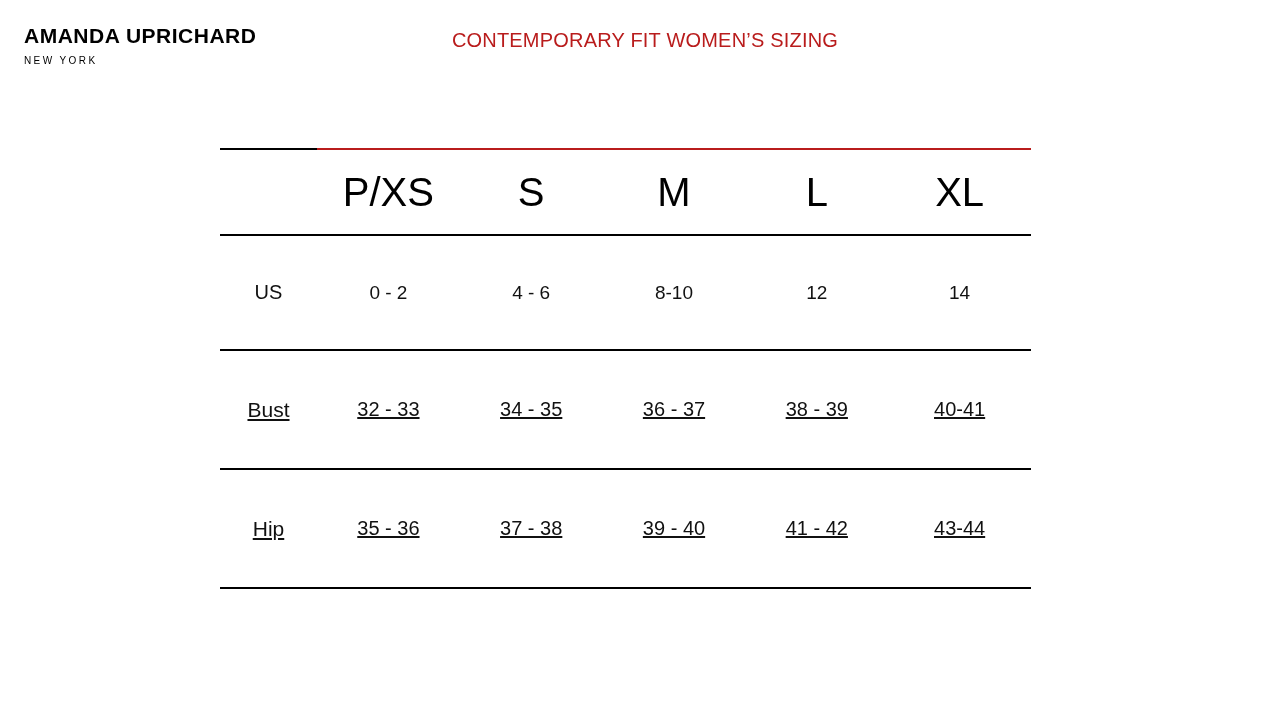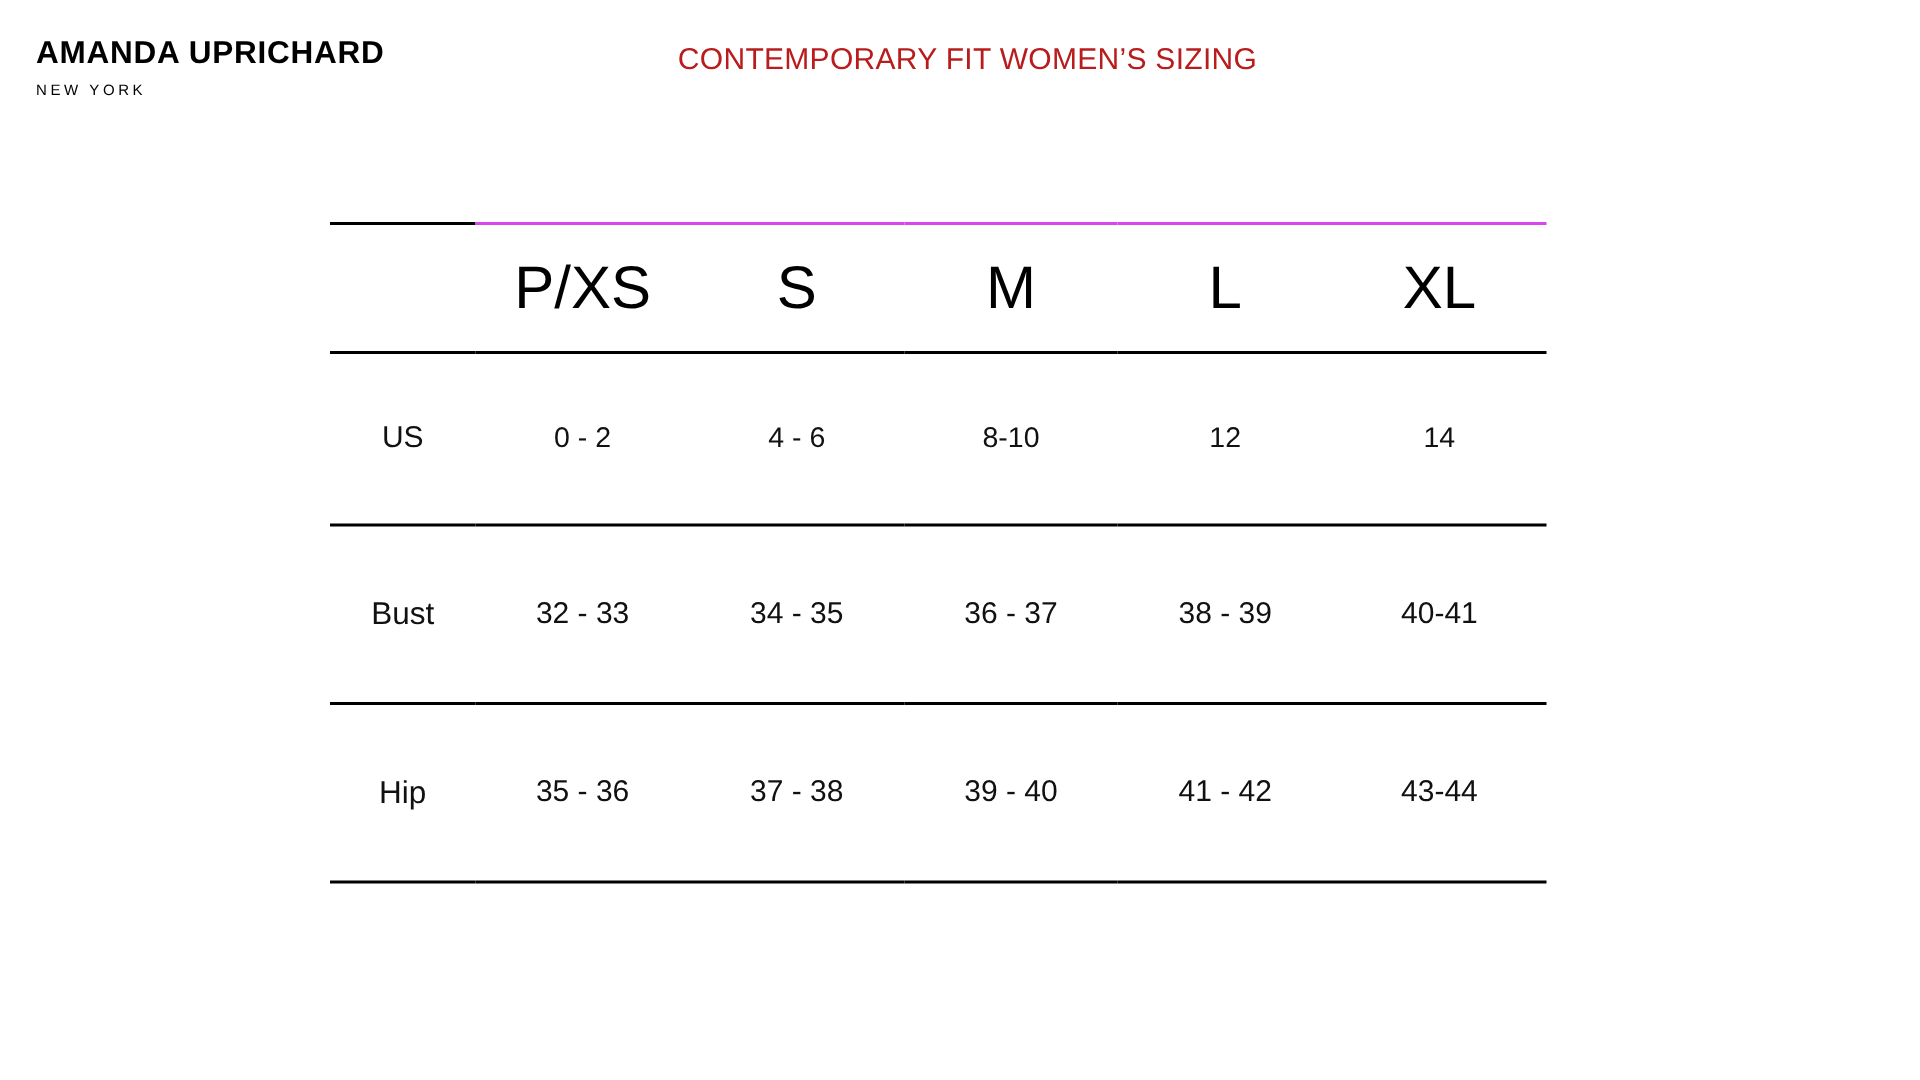--- a/index.html
+++ b/index.html
@@ -74,21 +74,21 @@
 
   
   col.c-label { width: 97px; }
   col.c-size  { width: 142.8px; }
 
   
   tr.header-row th {
     height: 84px;
     font-size: 40px;
     color: #000;
-    border-top: 2px solid #d946ef;
+    border-top: 2px solid #b91c1c;
     border-bottom: 2px solid #000;
     letter-spacing: 0px;
   }
   tr.header-row th.corner {
     border-top: 2px solid #000;
     border-bottom: 2px solid #000;
   }
 
   
   tr.us-row td {
@@ -100,20 +100,21 @@
   tr.us-row td.row-label {
     font-size: 20px;
   }
 
   
   tr.meas-row td {
     height: 117px;
     font-size: 20px;
     color: #111;
     border-bottom: 2px solid #000;
+    text-decoration: underline;
   }
   tr.meas-row td.row-label {
     font-size: 21px;
   }
   tr.meas-row.last td {
     border-bottom: 2px solid #000;
     margin-top: 48px;
   }
 </style>
 </head>

